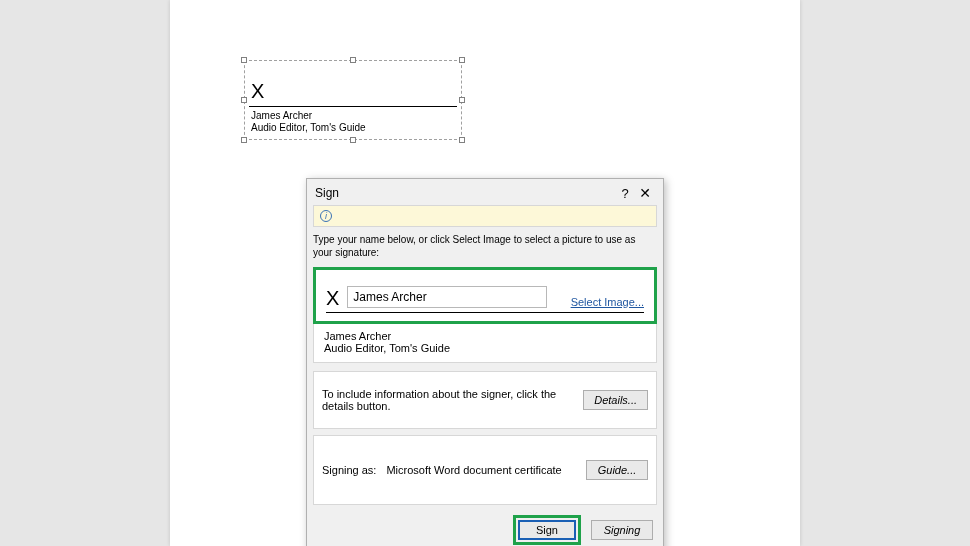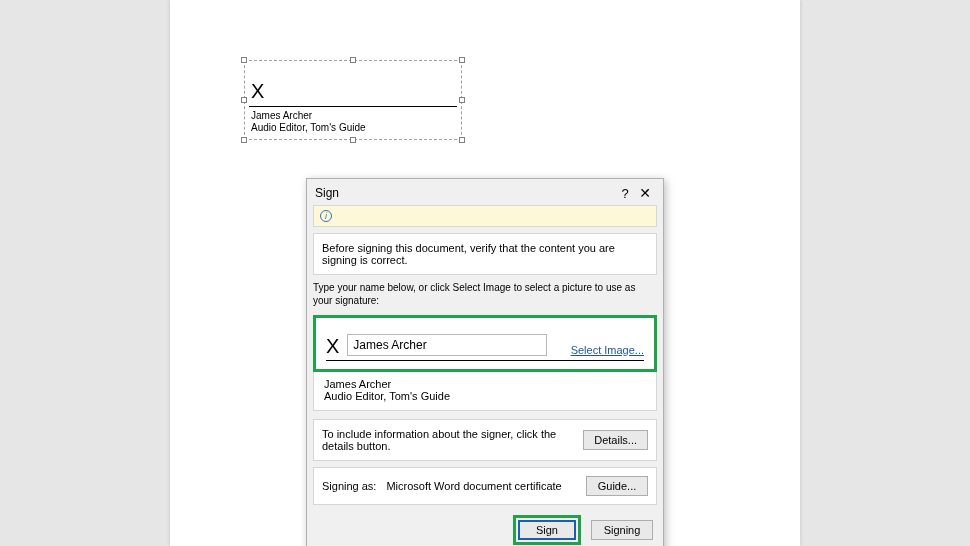--- a/index.html
+++ b/index.html
@@ -170,39 +170,40 @@
       padding: 6px 10px 8px 10px;
       background: #fff;
       font-size: 11px;
     }
     .signer-block .sname { display: block; }
     .signer-block .stitle { display: block; }
     .details-box {
       border: 1px solid #d7d7d7;
       background: #fff;
       margin: 8px 6px 0 6px;
-      padding: 8px 8px;
+      padding: 16px 8px;
       display: flex;
       align-items: center;
       gap: 24px;
     }
     .details-text { flex: 1; font-size: 11px; }
     .btn {
       background: #e9e9e9;
       border: 1px solid #adadad;
       font-size: 11px;
       padding: 3px 10px;
       min-width: 62px;
       font-family: inherit;
+      font-style: italic;
     }
     .signing-box {
       border: 1px solid #d7d7d7;
       background: #fff;
       margin: 6px 6px 0 6px;
-      padding: 8px 8px;
+      padding: 24px 8px;
       display: flex;
       align-items: center;
       gap: 10px;
     }
     .signing-label { font-size: 11px; }
     .signing-value { font-size: 11px; flex: 1; }
     .dlg-buttons {
       display: flex;
       justify-content: flex-end;
       gap: 10px;
@@ -246,23 +247,20 @@
   <div class="dlg-titlebar">
     <div class="dlg-title">Sign</div>
     <div class="dlg-help">?</div>
     <div class="dlg-close">✕</div>
   </div>
 
   <div class="info-bar">
     <div class="info-icon">i</div>
   </div>
 
-  <div class="instruction-box">
-    <div class="instruction-text">Before signing this document, verify that the content you are signing is correct.</div>
-  </div>
 
   <div class="sub-instruction">Type your name below, or click Select Image to select a picture to use as your signature:</div>
 
   <div class="highlight-green">
     <div class="sig-input-row">
       <div class="sig-input-x">X</div>
       <input class="sig-input" type="text" value="James Archer" style="">
       <a class="select-image-link">Select Image...</a>
     </div>
     <div class="input-underline"></div>

